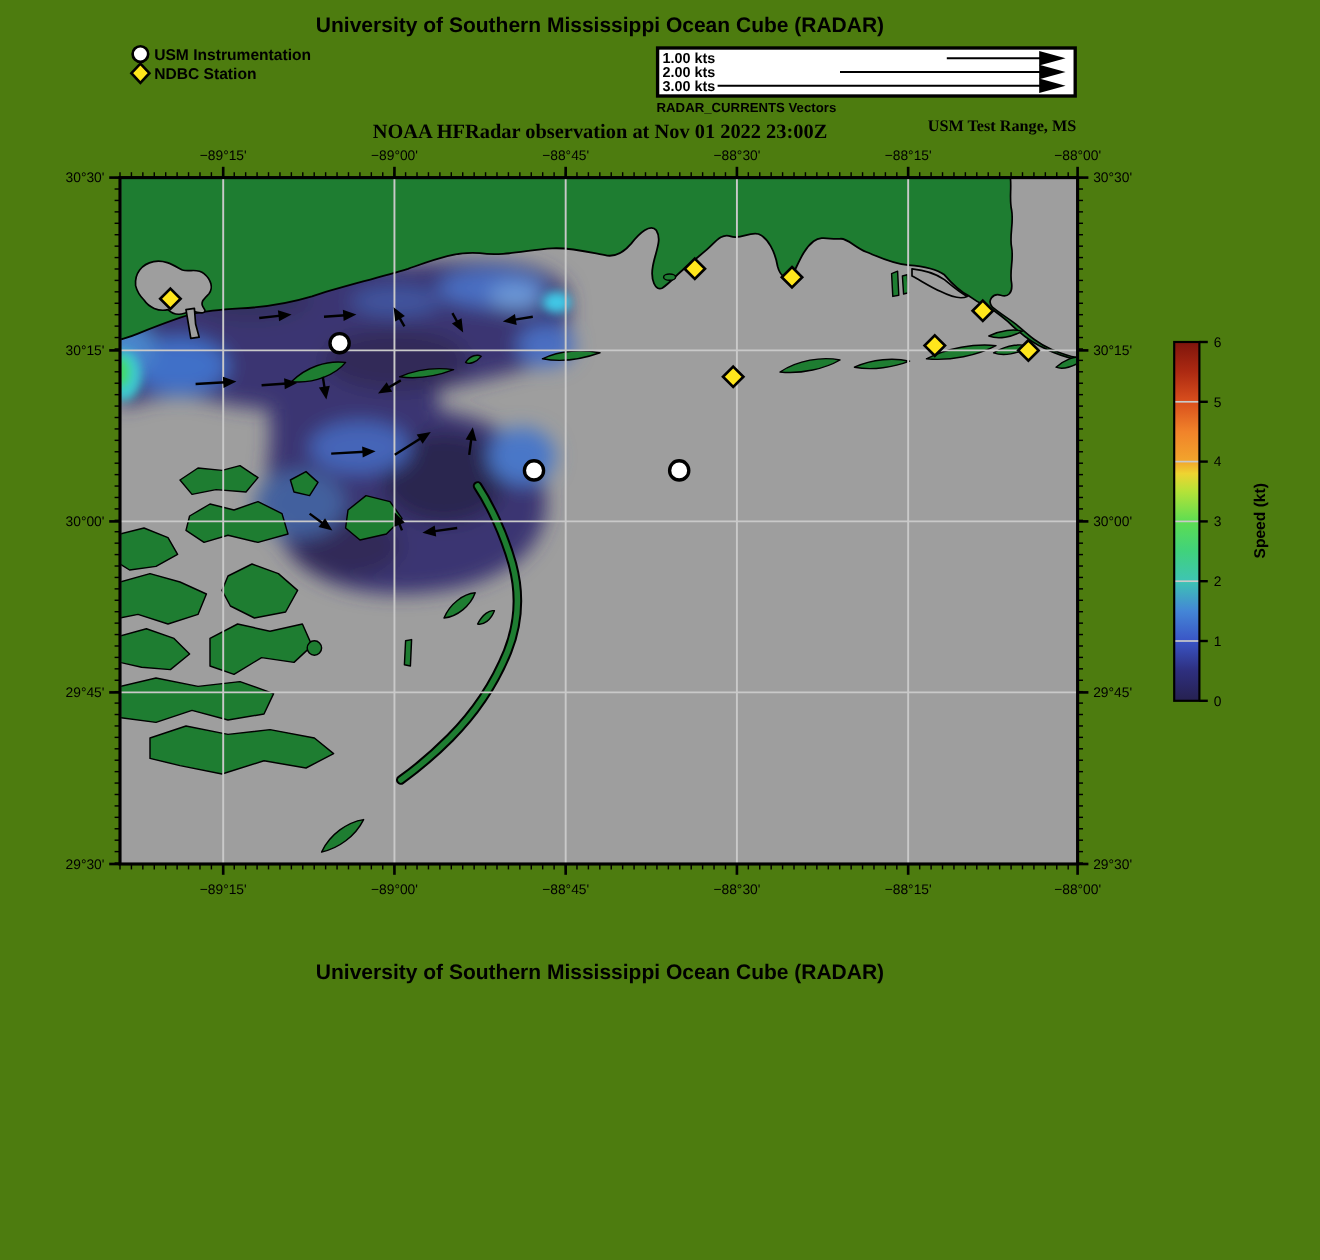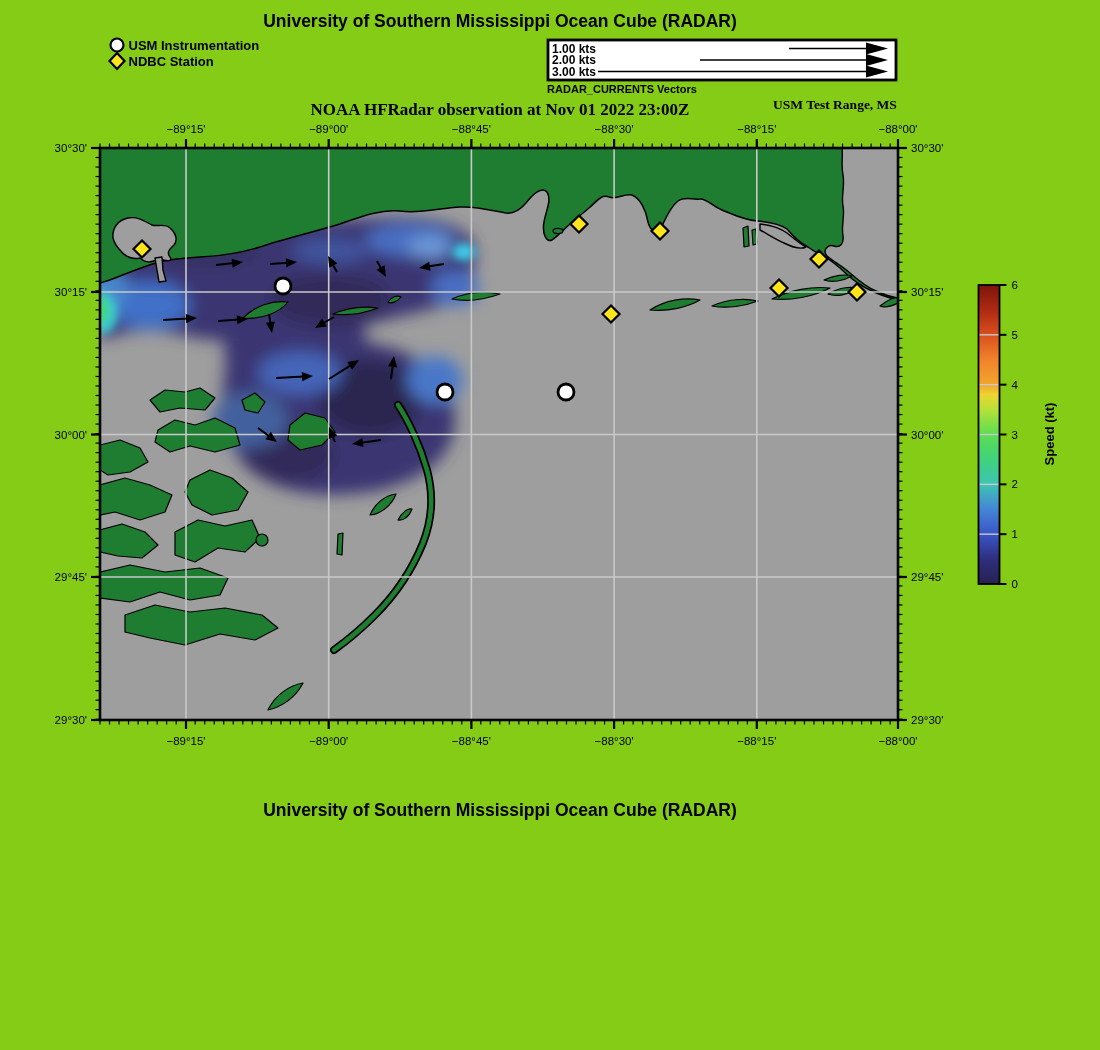--- a/index.html
+++ b/index.html
@@ -1,16 +1,16 @@
 <!DOCTYPE html>
 <html><head>
 <meta charset="utf-8">
 <style>
   html,body{margin:0;padding:0;background:#ffffff;}
-  #stage{position:relative;width:1100px;height:1050px;background:#84cc16;overflow:hidden;
+  #stage{position:relative;width:1100px;height:1050px;background:#4d7c0f;overflow:hidden;
          font-family:"Liberation Sans",sans-serif;}
   svg text{fill:#000;}
   .t-main{font-family:"Liberation Sans",sans-serif;font-weight:bold;font-size:17.5px;}
   .t-serif{font-family:"Liberation Serif",serif;font-weight:bold;font-size:17px;}
   .t-serif-sm{font-family:"Liberation Serif",serif;font-weight:bold;font-size:13.5px;}
   .t-leg{font-family:"Liberation Sans",sans-serif;font-weight:bold;font-size:13px;}
   .t-scale{font-family:"Liberation Sans",sans-serif;font-weight:bold;font-size:12px;}
   .t-cap{font-family:"Liberation Sans",sans-serif;font-weight:bold;font-size:11px;}
   .t-axis{font-family:"Liberation Sans",sans-serif;font-size:11.5px;}
   .t-cbar{font-family:"Liberation Sans",sans-serif;font-size:11.5px;}

